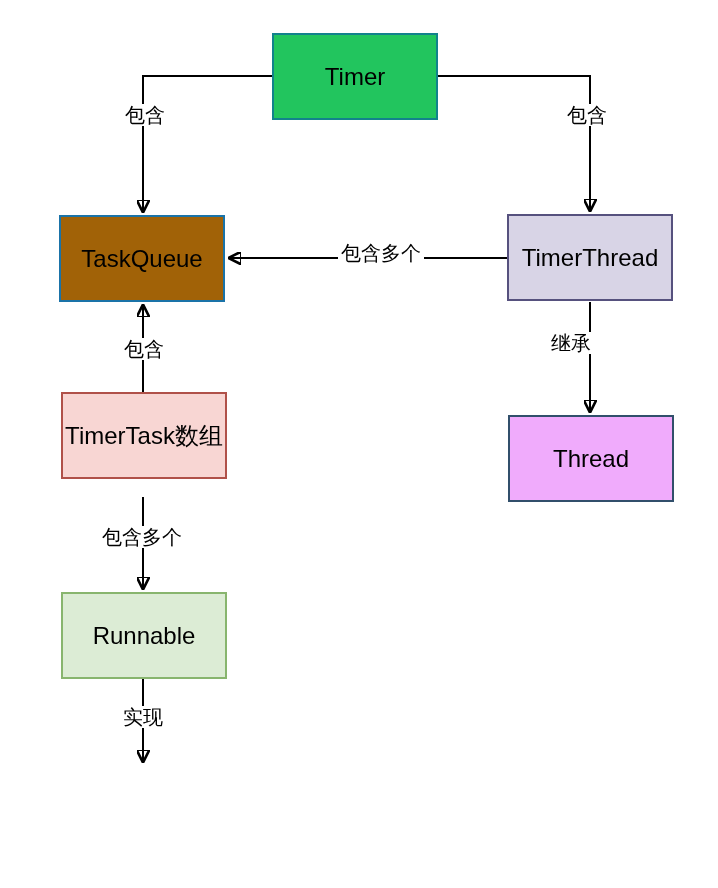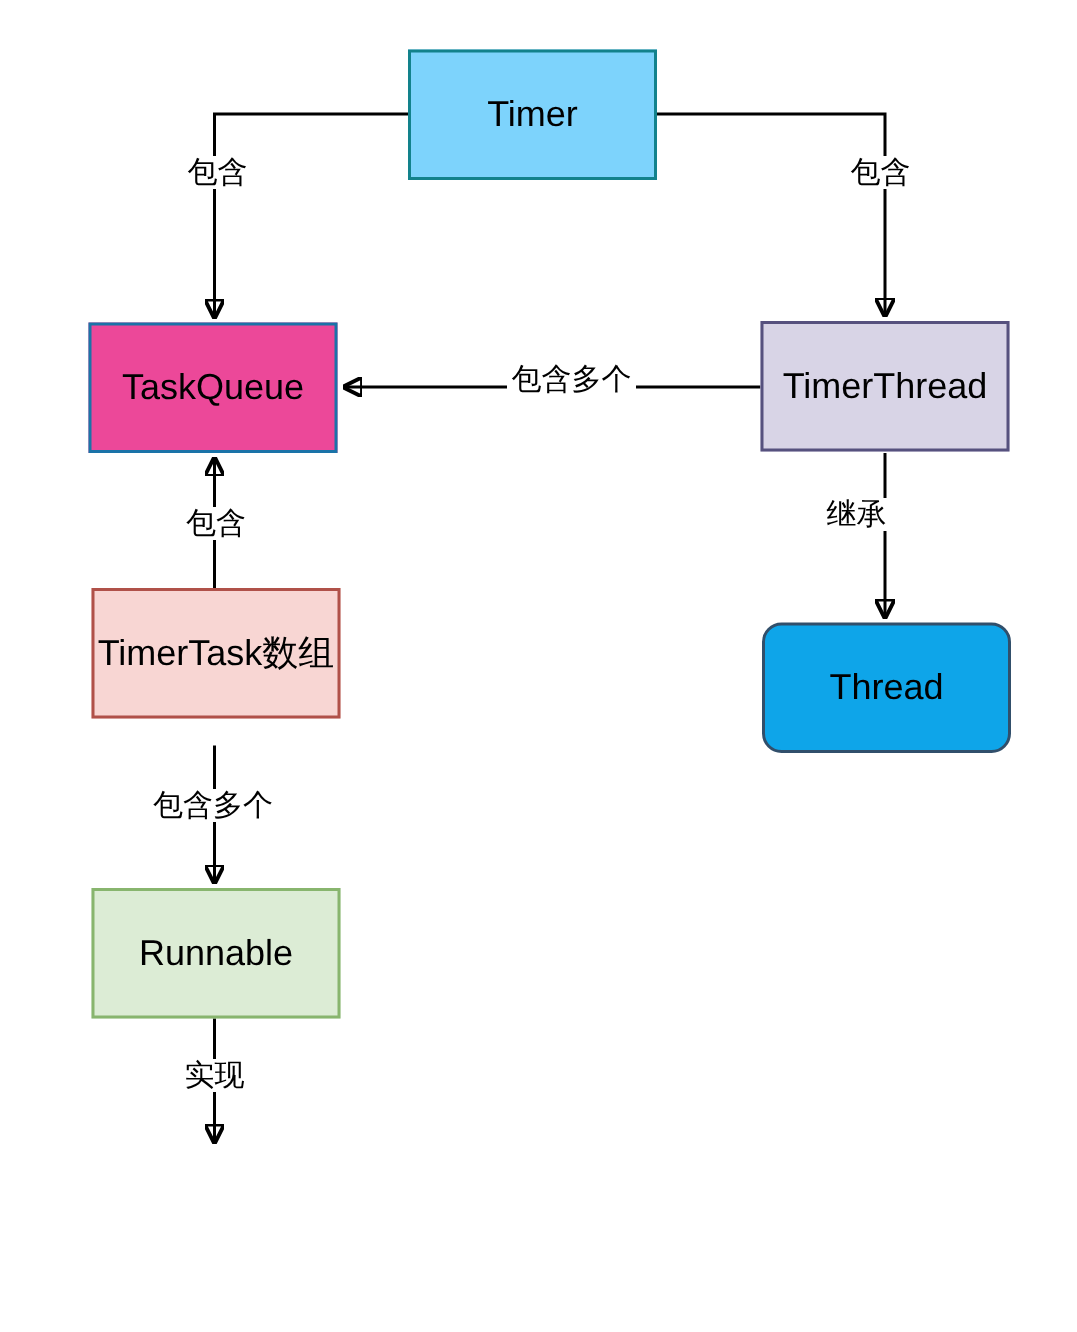--- a/index.html
+++ b/index.html
@@ -74,25 +74,25 @@
     </defs>
     <path d="M272,76 H143 V212" marker-end="url(#arr)"></path>
     <path d="M438,76 H590 V211" marker-end="url(#arr)"></path>
     <path d="M507,258 H229" marker-end="url(#arr)"></path>
     <path d="M143,305 V407" marker-start="url(#arr)" marker-end="url(#arr)"></path>
     <path d="M143,497 V589" marker-end="url(#arr)"></path>
     <path d="M143,678 V762" marker-end="url(#arr)"></path>
     <path d="M590,302 V412" marker-end="url(#arr)"></path>
   </svg>
 
-  <div class="node n-timer" style="background: #7dd3fc; border-color: rgb(18, 130, 140);">Timer</div>
-  <div class="node n-taskqueue" style="background: #ec4899; border-color: rgb(26, 115, 168); text-align: center;">TaskQueue</div>
+  <div class="node n-timer" style="background: #22c55e; border-color: rgb(18, 130, 140);">Timer</div>
+  <div class="node n-taskqueue" style="background: #a16207; border-color: rgb(26, 115, 168); text-align: center;">TaskQueue</div>
   <div class="node n-timerthread" style="background: rgb(216, 212, 230); border-color: rgb(86, 81, 126);">TimerThread</div>
   <div class="node n-timertaskarray" style="background: rgb(248, 214, 211); border-color: rgb(176, 81, 73);">TimerTask数组</div>
-  <div class="node n-thread" style="background: #0ea5e9; border-color: rgb(49, 79, 107); border-radius: 13px;">Thread</div>
+  <div class="node n-thread" style="background: #f0abfc; border-color: rgb(49, 79, 107);">Thread</div>
   <div class="node n-timertask" style="background: rgb(220, 236, 213); border-color: rgb(136, 181, 110);">Runnable</div>
 
   <div class="edge-label l-contains-left">包含</div>
   <div class="edge-label l-contains-right">包含</div>
   <div class="edge-label l-holds-ref">包含多个</div>
   <div class="edge-label l-contains-array">包含</div>
   <div class="edge-label l-contains-many">包含多个</div>
   <div class="edge-label l-implements">实现</div>
   <div class="edge-label l-inherits">继承</div>
 

